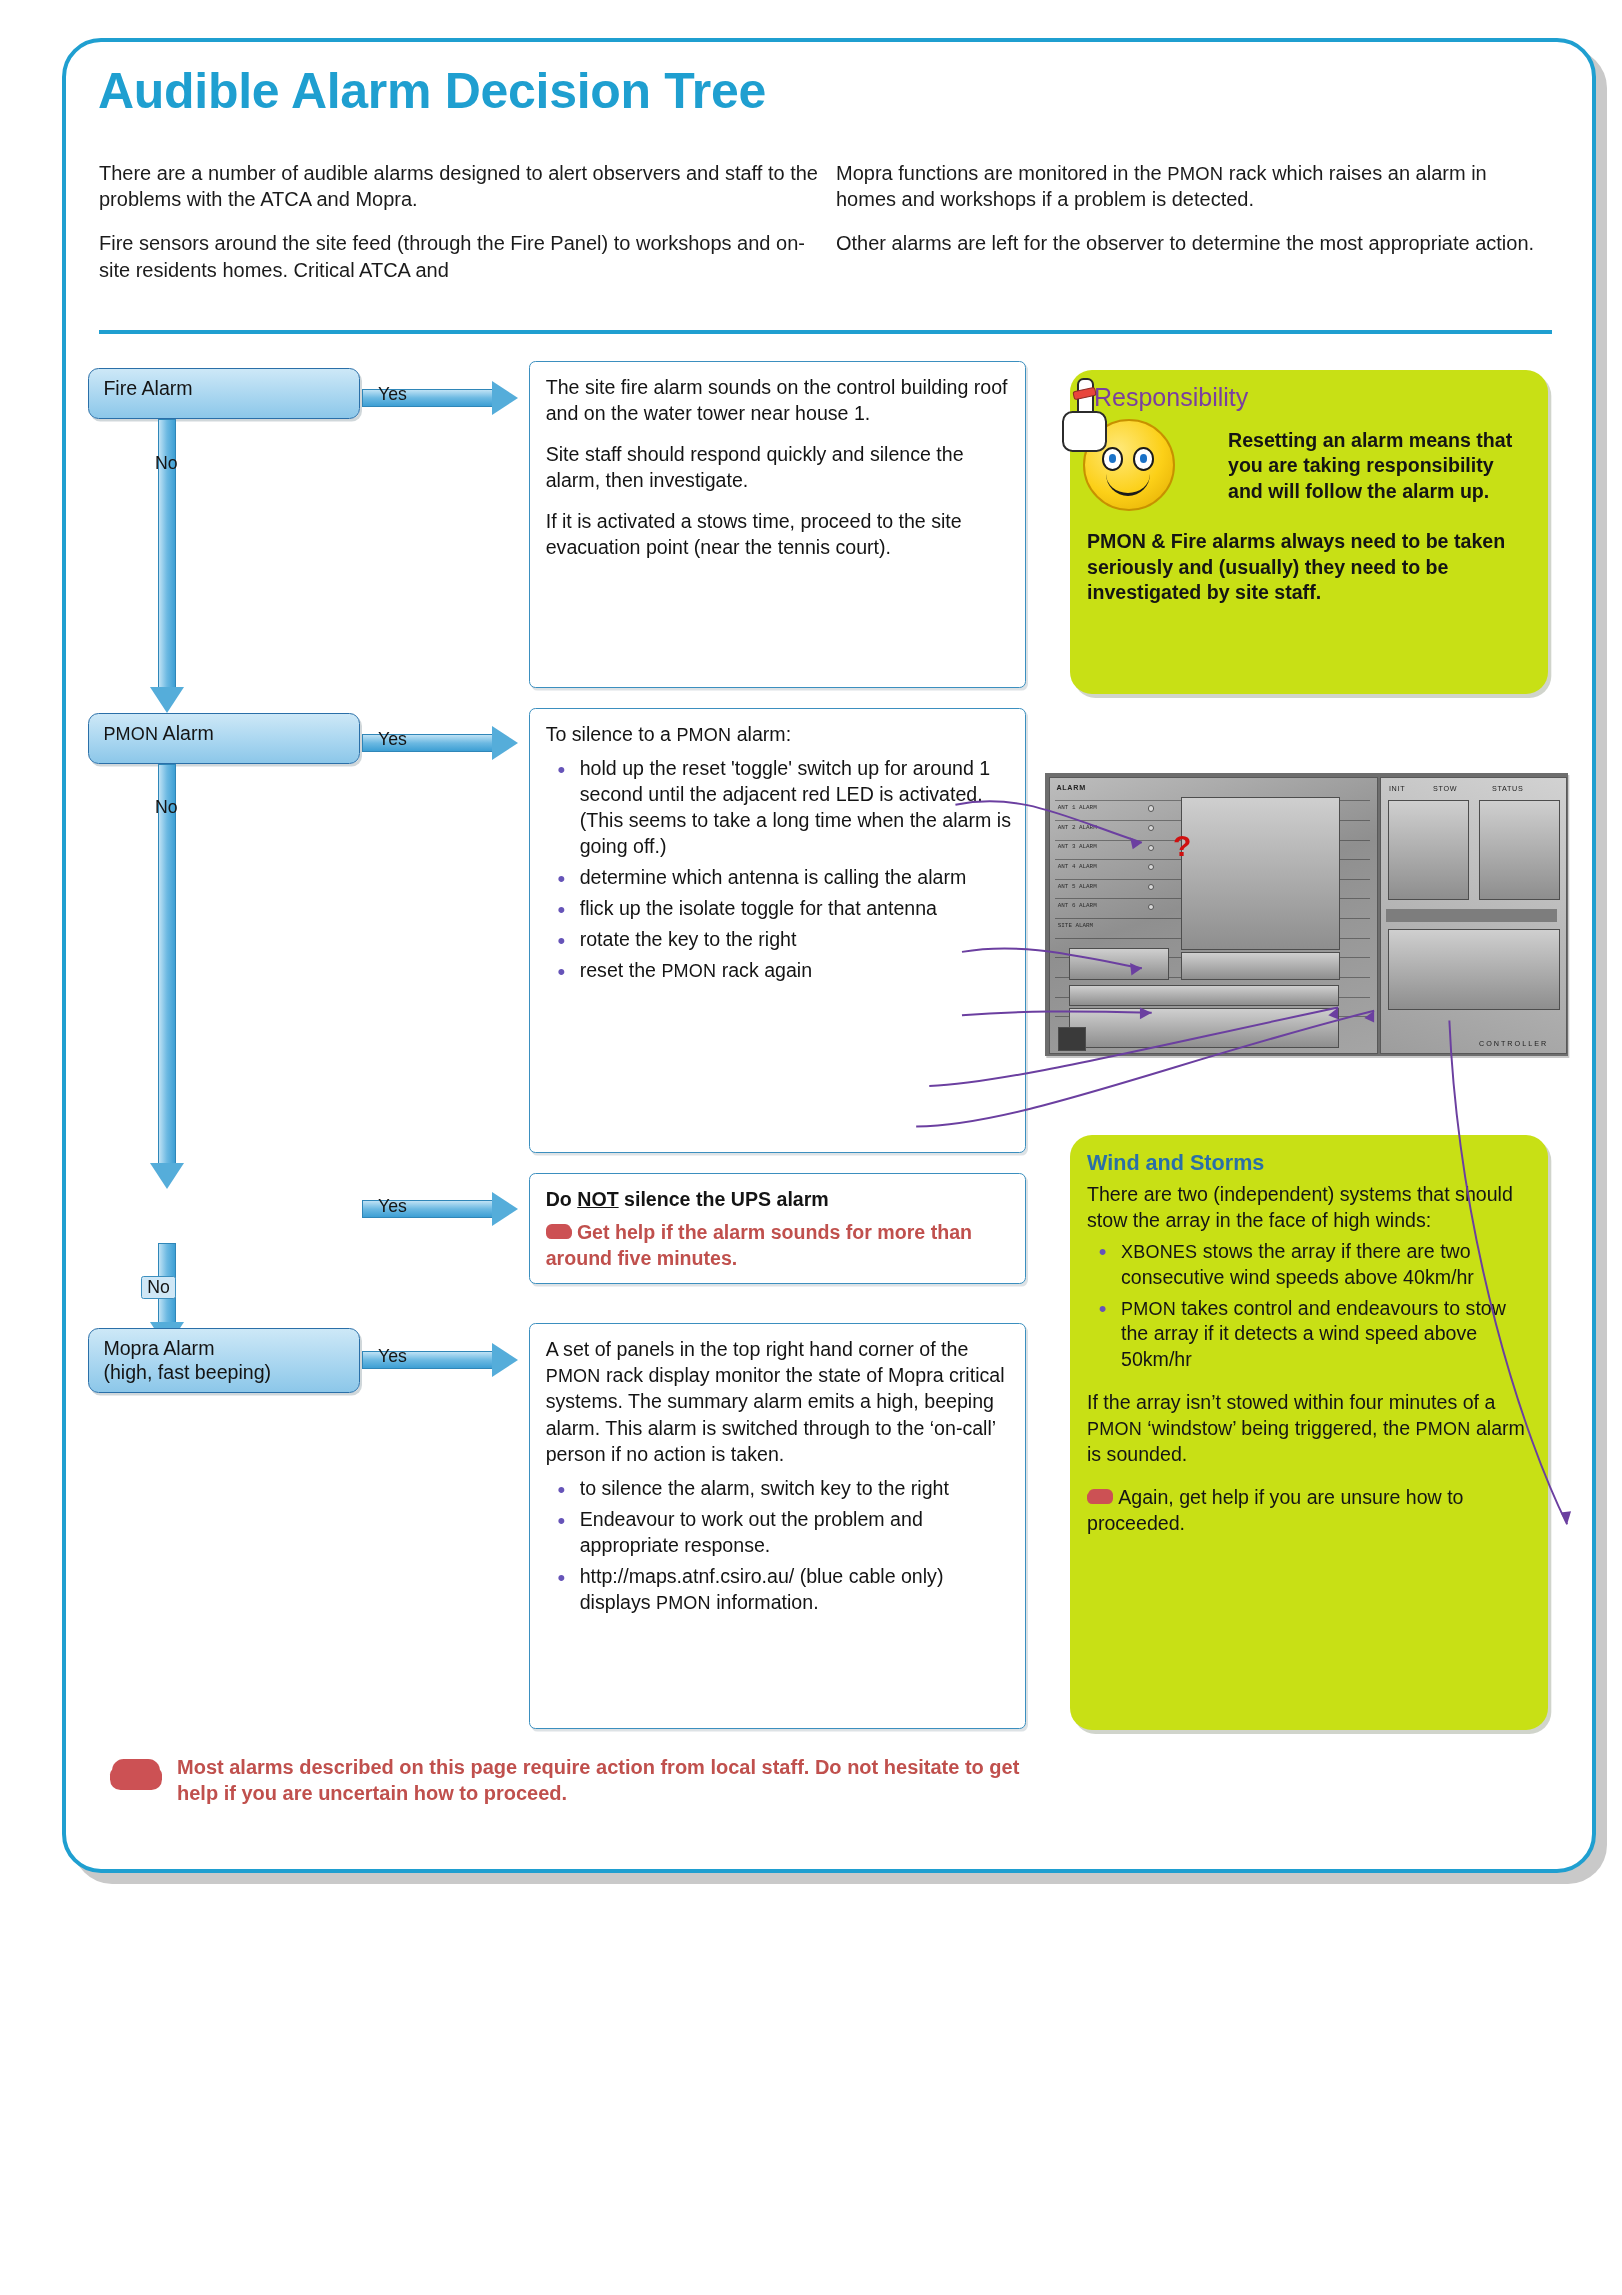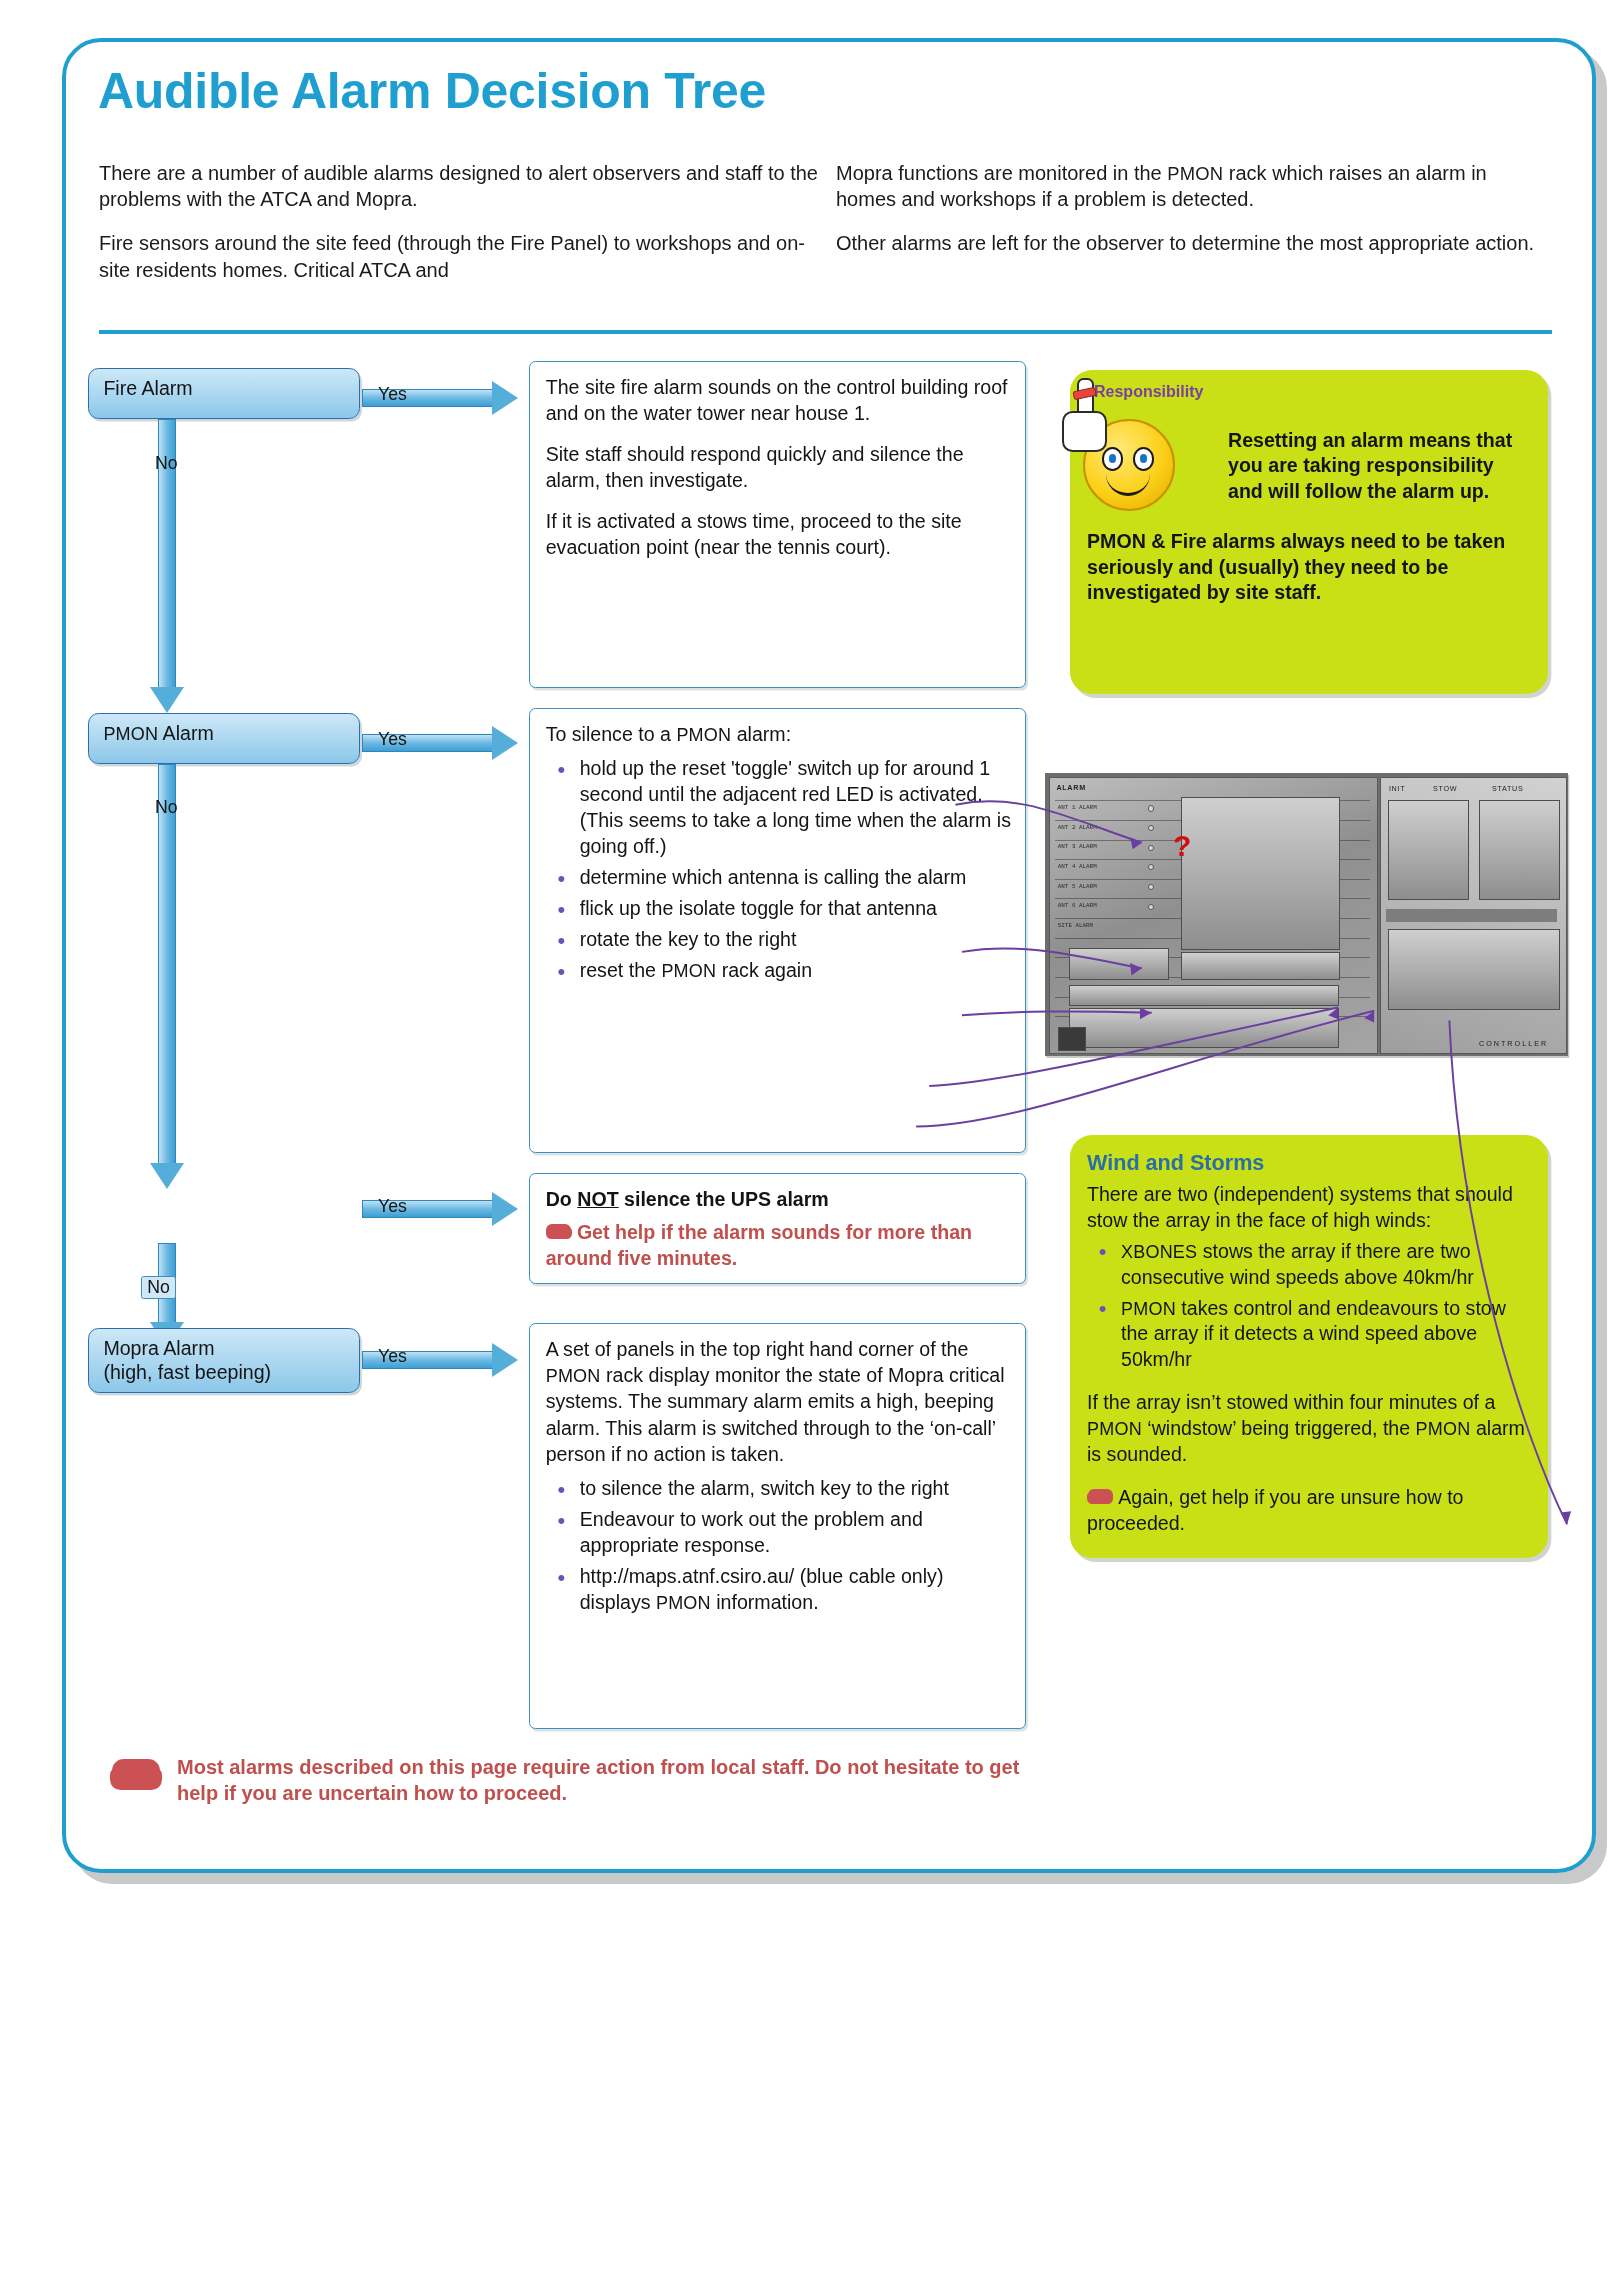--- a/index.html
+++ b/index.html
@@ -184,22 +184,22 @@
     font-size: 21.6px;
     color: #2a6fa8;
     font-weight: bold;
   }
   .callout p { margin: 0 0 13px 0; }
   .callout p:last-child { margin-bottom: 0; }
 
   .resp-title {
     position: absolute;
     left: 1094px; top: 383px;
-    font-size: 16px;
-    font-weight: bold;
+    font-size: 25px;
+    font-weight: normal;
     color: #7a3fa0;
   }
 
   
   .smiley {
     position: absolute;
     left: 1083px; top: 419px;
     width: 88px; height: 88px;
     border-radius: 50%;
     background: radial-gradient(circle at 38% 33%, #ffe97a 0%, #fcd018 55%, #e0a800 100%);
@@ -544,21 +544,21 @@
 
   <div class="panel" style="left:522px; top:1323px; width:497px; height:406px;">
     <p style="margin-bottom:9.2px;">A set of panels in the top right hand corner of the <span class="sc">PMON</span> rack display monitor the state of Mopra critical systems. The summary alarm emits a high, beeping alarm. This alarm is switched through to the ‘on-call’ person if no action is taken.</p>
     <ul class="bullets">
       <li>to silence the alarm, switch key to the right</li>
       <li>Endeavour to work out the problem and appropriate response.</li>
       <li>http://maps.atnf.csiro.au/ (blue cable only) displays <span class="sc">PMON</span> information.</li>
     </ul>
   </div>
 
-  <div class="callout" style="left:1070px; top:1135px; width:478px; height:423px;">
+  <div class="callout" style="left:1070px; top:1135px; width:478px; height:595px;">
     <h3>Wind and Storms</h3>
     <p style="margin-bottom:5.2px;">There are two (independent) systems that should stow the array in the face of high winds:</p>
     <ul class="bullets">
       <li><span class="sc">XBONES</span> stows the array if there are two consecutive wind speeds above 40km/hr</li>
       <li><span class="sc">PMON</span> takes control  and endeavours to stow the array if it detects a wind speed above 50km/hr</li>
     </ul>
     <p style="margin-top:17px;">If the array isn’t stowed within four minutes of a <span class="sc">PMON</span> ‘windstow’ being triggered, the <span class="sc">PMON</span> alarm is sounded.</p>
     <p style="margin-top:17px;"><span class="phone"><span class="handset"></span><span class="body"></span></span>Again, get help if you are unsure how to proceeded.</p>
   </div>
 

